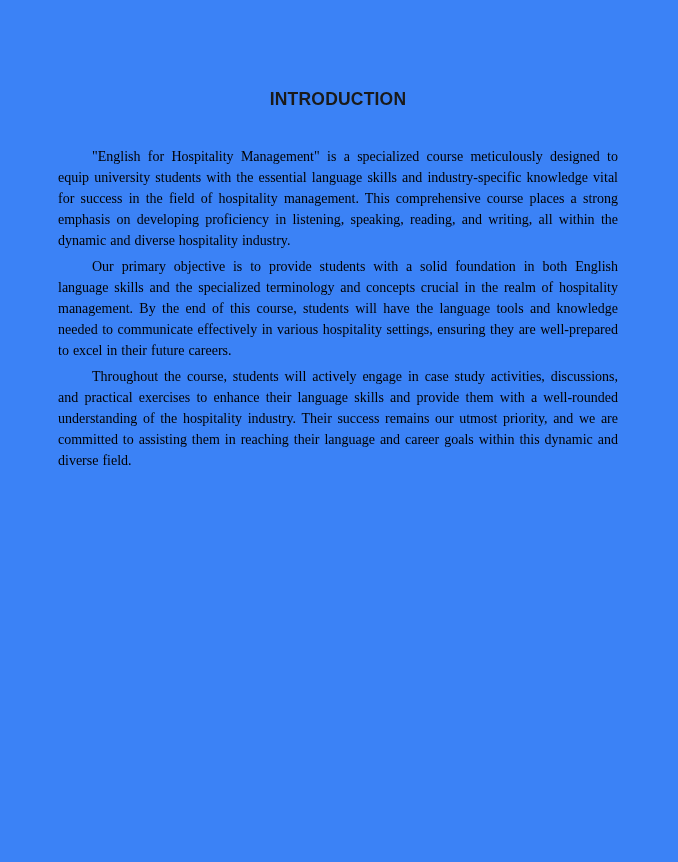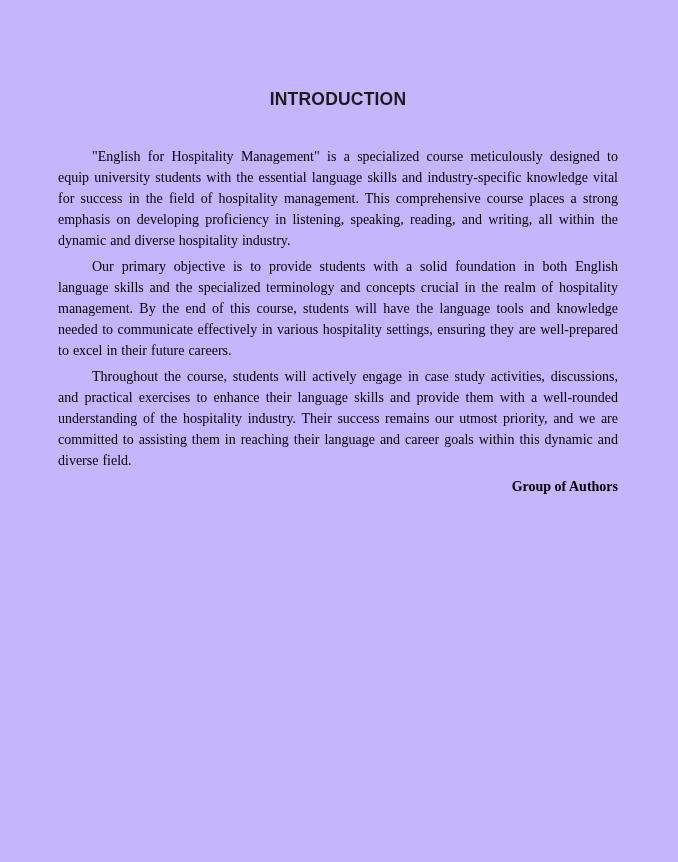--- a/index.html
+++ b/index.html
@@ -9,21 +9,21 @@
   }
   body {
     width: 678px;
     height: 862px;
     overflow: hidden;
   }
   .page {
     box-sizing: border-box;
     width: 678px;
     height: 862px;
-    background: #c4b5fd;
+    background: #3b82f6;
     color: #000000;
     padding: 88px 60px 0 58px;
     font-family: "Liberation Serif", serif;
     font-size: 14px;
   }
   .doc-title {
     font-family: "Liberation Sans", sans-serif;
     font-size: 17.5px;
     font-weight: 700;
     letter-spacing: 0.2px;
@@ -52,14 +52,13 @@
 <div class="page">
   <h1 class="doc-title">INTRODUCTION</h1>
 
   <p class="body-para">"English for Hospitality Management" is a specialized course meticulously designed to equip university students with the essential language skills and industry-specific knowledge vital for success in the field of hospitality management. This comprehensive course places a strong emphasis on developing proficiency in listening, speaking, reading, and writing, all within the dynamic and diverse hospitality industry.</p>
 
   <p class="body-para">Our primary objective is to provide students with a solid foundation in both English language skills and the specialized terminology and concepts crucial in the realm of hospitality management. By the end of this course, students will have the language tools and knowledge needed to communicate effectively in various hospitality settings, ensuring they are well-prepared to excel in their future careers.</p>
 
 
   <p class="body-para">Throughout the course, students will actively engage in case study activities, discussions, and practical exercises to enhance their language skills and provide them with a well-rounded understanding of the hospitality industry. Their success remains our utmost priority, and we are committed to assisting them in reaching their language and career goals within this dynamic and diverse field.</p>
 
-  <p class="signature">Group of Authors</p>
 </div>
 
 </body></html>

